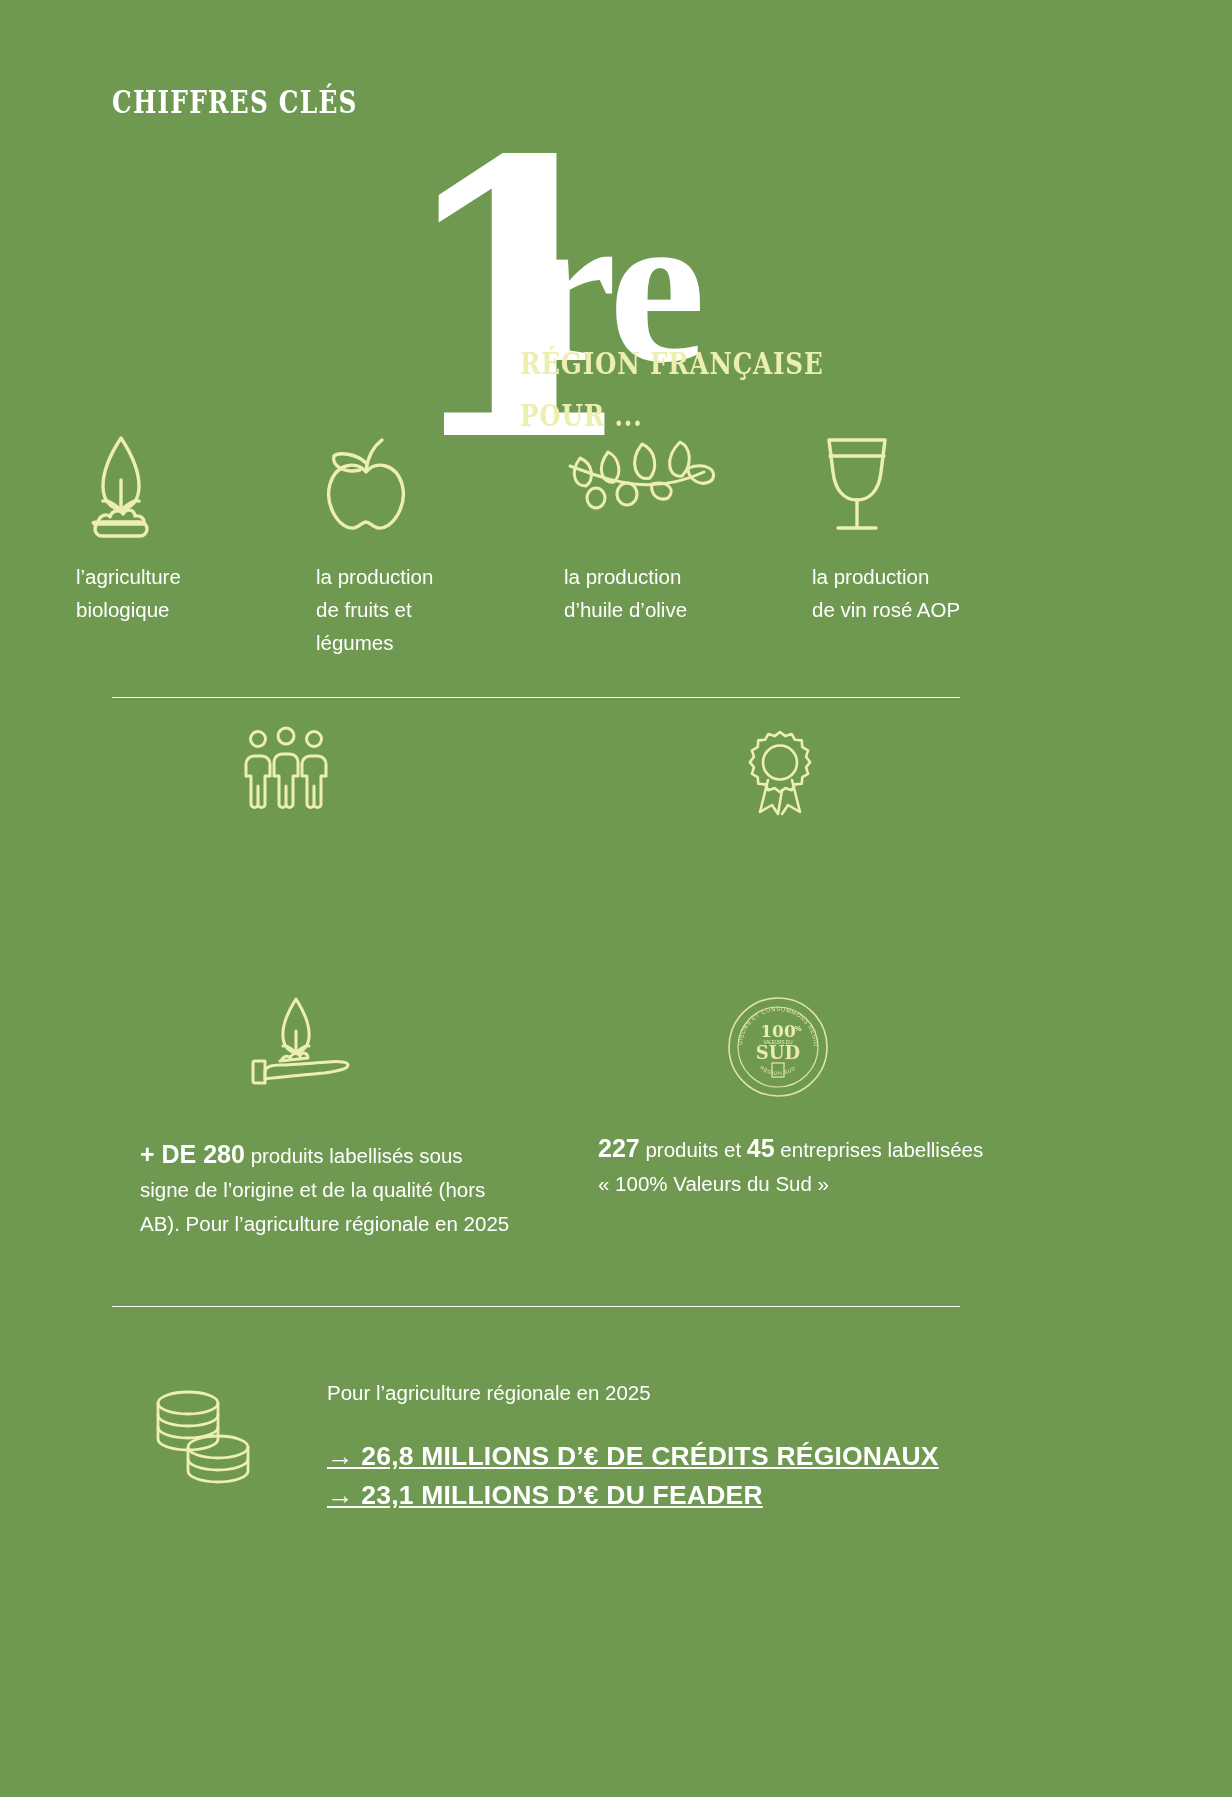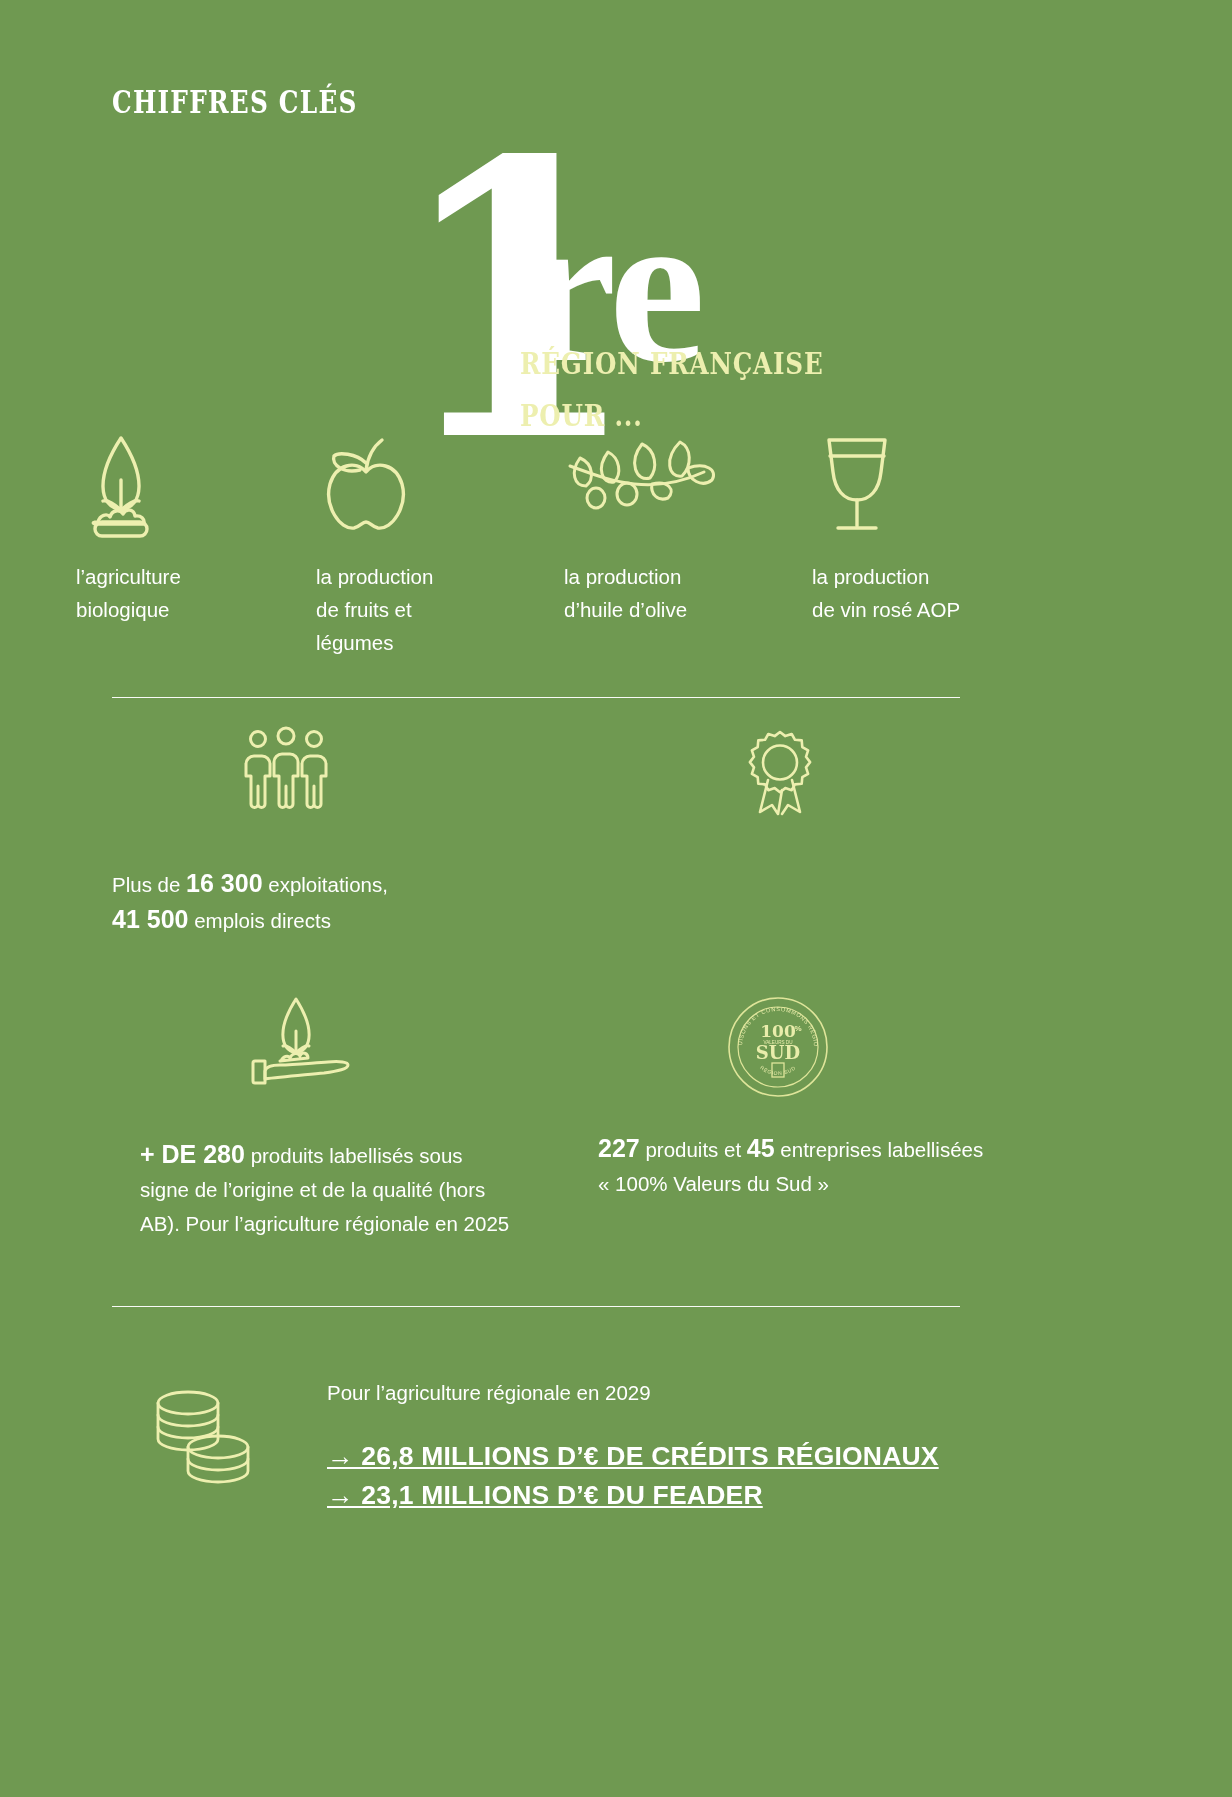--- a/index.html
+++ b/index.html
@@ -202,24 +202,20 @@
       <svg width="92" height="82" viewBox="0 0 92 82">
         <g fill="none" stroke="#edefaf" stroke-width="3" stroke-linecap="round" stroke-linejoin="round">
           <circle cx="18" cy="9" r="7.5"></circle>
           <circle cx="46" cy="6" r="8"></circle>
           <circle cx="74" cy="9" r="7.5"></circle>
           <path d="M6 34 a 8 8 0 0 1 8 -8 h 8 a 8 8 0 0 1 8 8 v 12 h -5 v 28 a 3.5 3.5 0 0 1 -7 0 v -18 v 18 a 3.5 3.5 0 0 1 -7 0 v -28 h -5 Z"></path>
           <path d="M34 32 a 8 8 0 0 1 8 -8 h 8 a 8 8 0 0 1 8 8 v 14 h -5 v 28 a 3.5 3.5 0 0 1 -7 0 v -18 v 18 a 3.5 3.5 0 0 1 -7 0 v -28 h -5 Z"></path>
           <path d="M62 34 a 8 8 0 0 1 8 -8 h 8 a 8 8 0 0 1 8 8 v 12 h -5 v 28 a 3.5 3.5 0 0 1 -7 0 v -18 v 18 a 3.5 3.5 0 0 1 -7 0 v -28 h -5 Z"></path>
         </g>
       </svg>
-    </div>
-    <div class="txt" style="margin-top:54px;">
-      <span>Plus de </span><b>16 300</b><span> exploitations,</span><br>
-      <b>41 500</b><span> emplois directs</span>
     </div>
   </div>
 
   <div class="stat" style="left:598px;top:730px;width:400px;">
     <div class="sic" style="margin-left:140px;">
       <svg width="84" height="86" viewBox="0 0 84 86">
         <g fill="none" stroke="#edefaf" stroke-width="2.6" stroke-linecap="round" stroke-linejoin="round">
           <path d="M42 2
             l5.3 4.1 6.4 -2.1 3.3 5.8 6.7 .6 .6 6.7 5.8 3.3 -2.1 6.4 4.1 5.3 -4.1 5.3 2.1 6.4 -5.8 3.3 -.6 6.7 -6.7 .6 -3.3 5.8 -6.4 -2.1 -5.3 4.1 -5.3 -4.1 -6.4 2.1 -3.3 -5.8 -6.7 -.6 -.6 -6.7 -5.8 -3.3 2.1 -6.4 -4.1 -5.3 4.1 -5.3 -2.1 -6.4 5.8 -3.3 .6 -6.7 6.7 -.6 3.3 -5.8 6.4 2.1 Z"></path>
           <circle cx="42" cy="32.5" r="17"></circle>
@@ -285,17 +281,17 @@
         <path d="M8 18 v 12 a 30 11 0 0 0 60 0 v -12"></path>
         <path d="M8 30 v 12 a 30 11 0 0 0 60 0 v -12"></path>
         <path d="M8 42 v 12 a 30 11 0 0 0 60 0 v -12"></path>
         <ellipse cx="68" cy="62" rx="30" ry="11"></ellipse>
         <path d="M38 62 v 12 a 30 11 0 0 0 60 0 v -12"></path>
         <path d="M38 74 v 12 a 30 11 0 0 0 60 0 v -12"></path>
       </g>
     </svg>
   </div>
 
-  <div class="bottom-note">Pour l’agriculture régionale en 2029</div>
+  <div class="bottom-note">Pour l’agriculture régionale en 2025</div>
   <div class="credit" style="top:1437px;">→ 26,8 MILLIONS D’€ DE CRÉDITS RÉGIONAUX</div>
   <div class="credit" style="top:1476px;">→ 23,1 MILLIONS D’€ DU FEADER</div>
 
 </div>
 
 </body></html>

